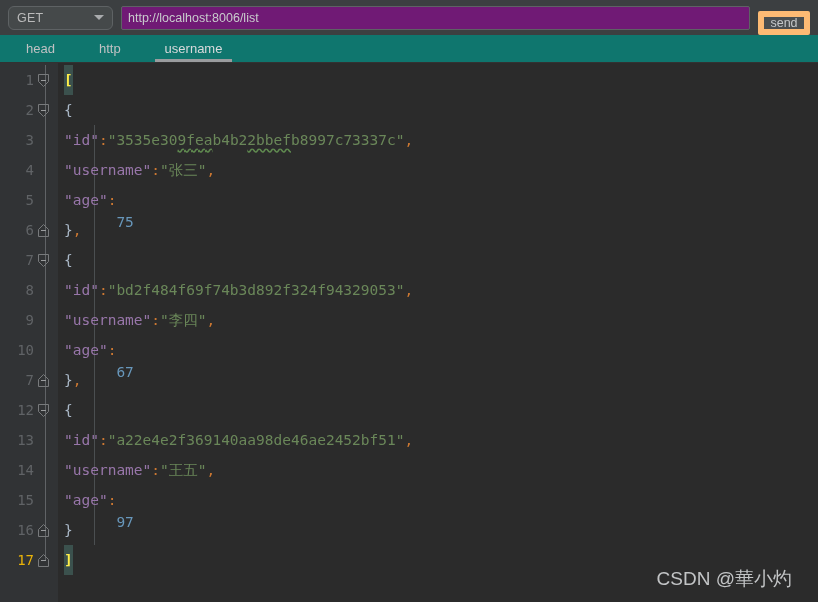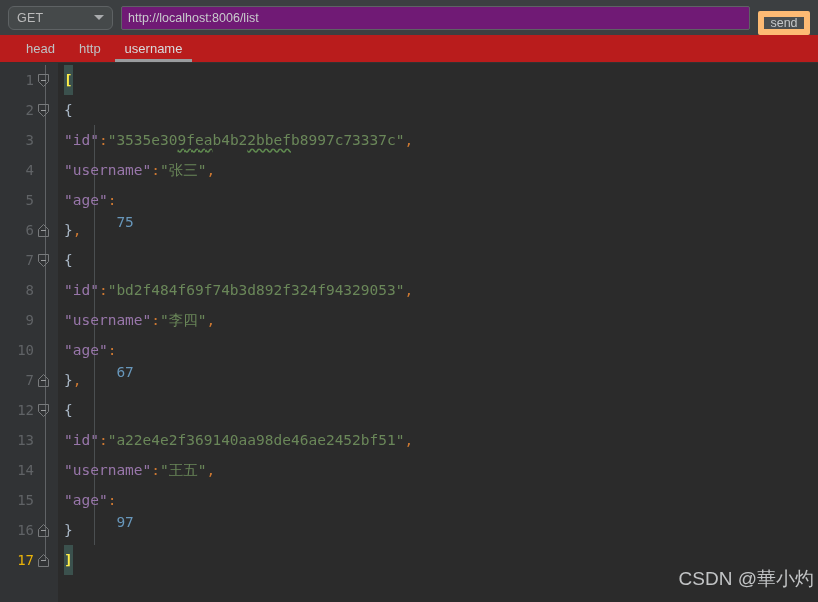--- a/index.html
+++ b/index.html
@@ -88,25 +88,26 @@
   }
   .send-button .label {
     color: #c5c7c9;
     font-size: 12.5px;
   }
 
   
   .tabbar {
     height: 28px;
     min-height: 28px;
-    background: #b91c1c;
+    background: #0f766e;
     display: flex;
     align-items: stretch;
     padding-left: 14px;
     border-bottom: 1px solid #323232;
+    gap: 20px;
   }
   .tab {
     padding: 0 12px;
     display: flex;
     align-items: center;
     position: relative;
     cursor: pointer;
     color: #bfc1c3;
     font-size: 13px;
   }
@@ -215,21 +216,21 @@
   .spell {
     text-decoration: underline;
     text-decoration-style: wavy;
     text-decoration-color: #5f8a4f;
     text-underline-offset: 3px;
   }
 
   
   .watermark {
     position: absolute;
-    right: 4px; bottom: 8px;
+    right: 26px; bottom: 8px;
     color: #cfd1d3;
     font-size: 19px;
     font-family: "Liberation Sans", sans-serif;
     pointer-events: none;
     opacity: .92;
   }
 </style>
 </head>
 <body>
 

